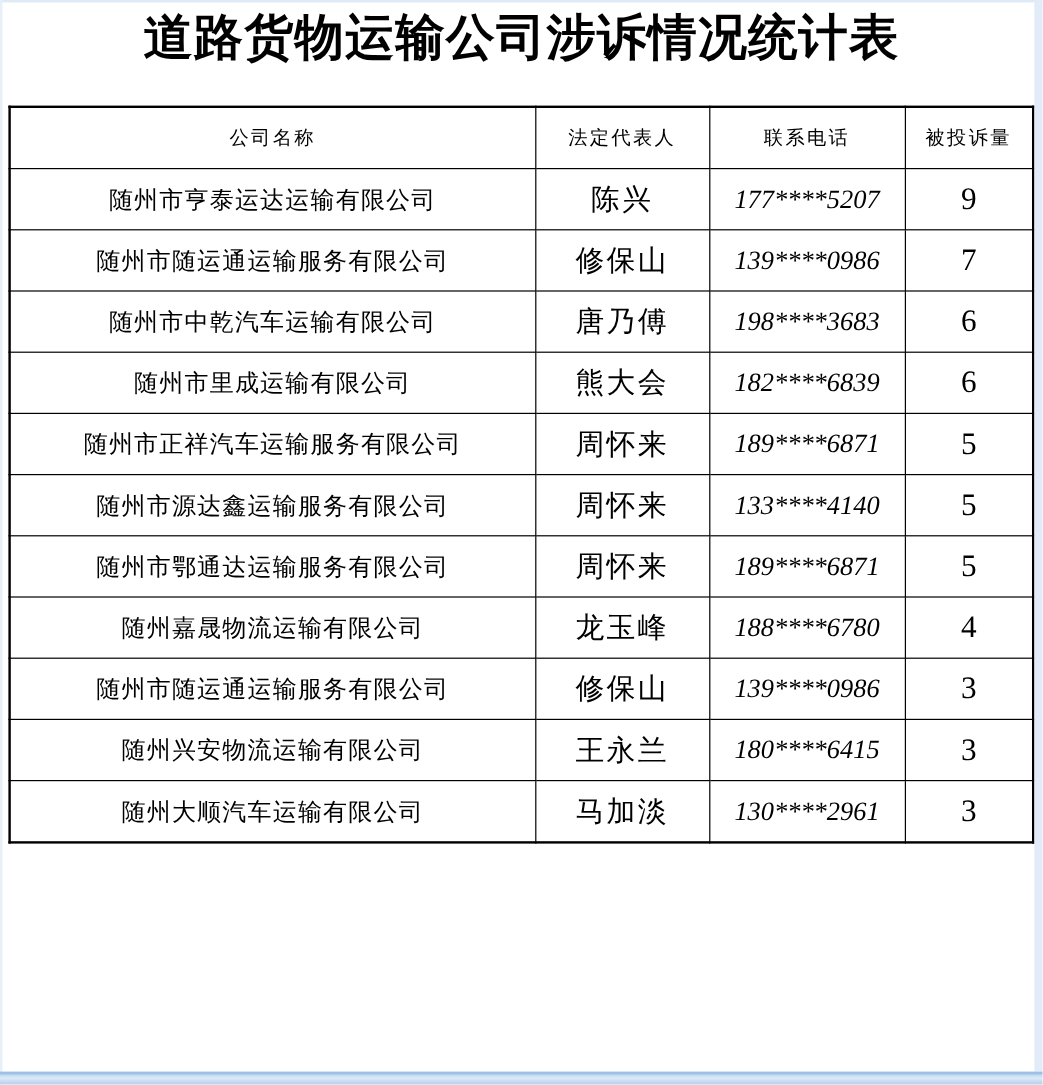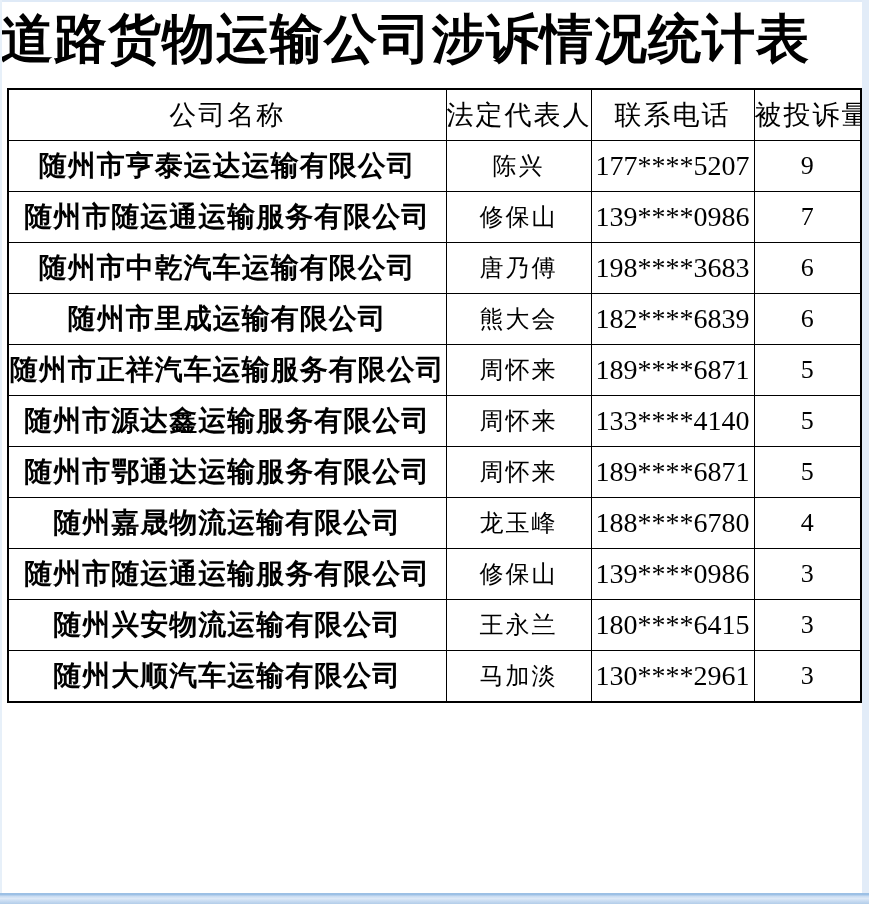--- a/index.html
+++ b/index.html
@@ -13,22 +13,22 @@
   }
   .edge-top{position:absolute;top:0;left:0;right:0;height:2px;background:#dfeaf7;}
   .edge-left{position:absolute;top:0;left:0;bottom:0;width:2px;background:#e7f0f9;}
   .edge-right{position:absolute;top:0;right:0;bottom:11px;width:7px;background:#e2ecf8;}
   .scrollbar{
     position:absolute;left:0;right:0;bottom:0;height:11px;z-index:5;
     background:linear-gradient(180deg,#9cc0e5 0%,#9cc0e5 14%,#c9dcf2 30%,#dde9f7 50%,#c9dcf2 72%,#b2cde9 100%);
   }
   .title{
     position:absolute;top:4px;left:0;width:100%;
-    text-align:left;
-    font-size:53px;font-weight:bold;letter-spacing:1px;
+    text-align:center;
+    font-size:41px;font-weight:bold;letter-spacing:1px;
     white-space:nowrap;
   }
   table.stats{
     position:absolute;top:88px;left:7px;
     width:853px;
     border-collapse:collapse;
     table-layout:fixed;
     border:2px solid #000;
   }
   .stats th,.stats td{
@@ -37,24 +37,24 @@
     vertical-align:middle;
     height:50px;
     padding:0;
     overflow:hidden;
     white-space:nowrap;
   }
   .col-company{width:438px;}
   .col-rep{width:145px;}
   .col-phone{width:163px;}
   .col-count{width:107px;}
-  .stats th{font-size:27px;font-weight:normal;letter-spacing:2px;}
-  td.cell-company{font-size:28px;letter-spacing:1px;font-weight:bold;}
+  .stats th{font-size:16px;font-weight:normal;letter-spacing:2px;}
+  td.cell-company{font-size:20px;letter-spacing:1px;}
   td.cell-rep{font-size:24px;letter-spacing:2px;margin-top:18px;}
-  td.cell-phone{font-size:28px;}
+  td.cell-phone{font-size:22px;font-style:italic;}
   td.cell-count{font-size:26px;}
 </style>
 </head>
 <body>
 
 <div class="page">
 
   <div class="title">道路货物运输公司涉诉情况统计表</div>
 
   <table class="stats">

